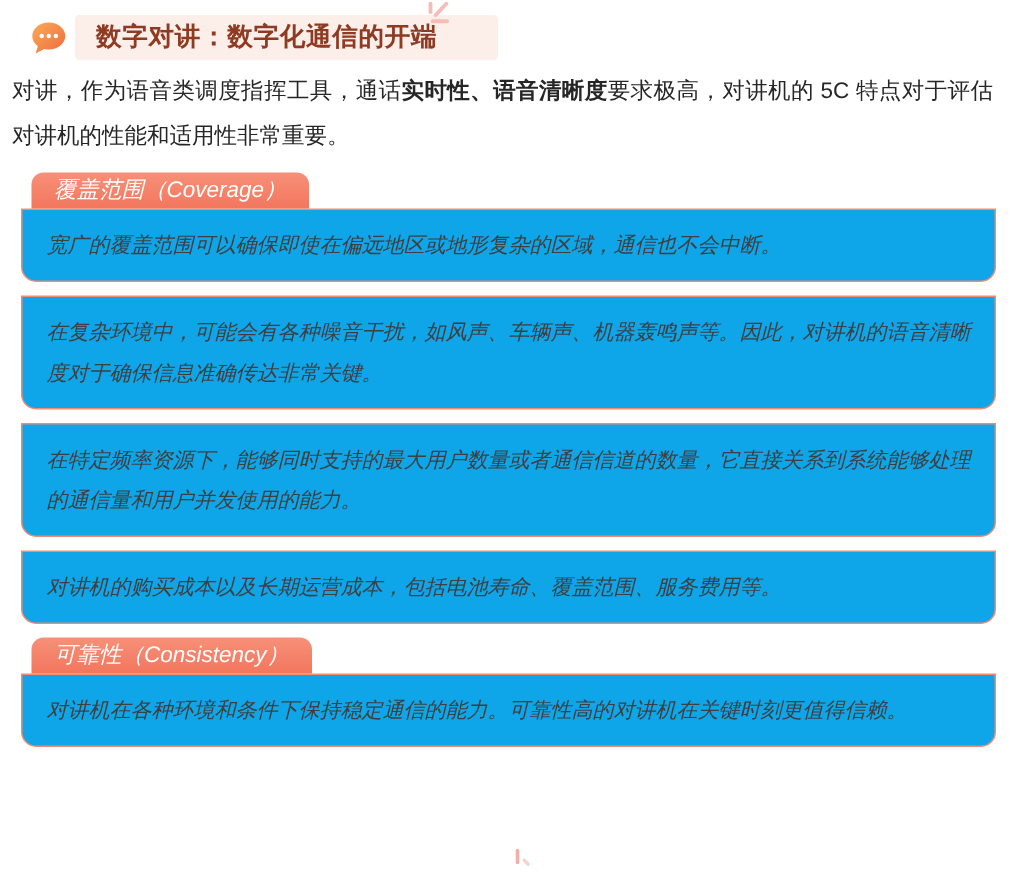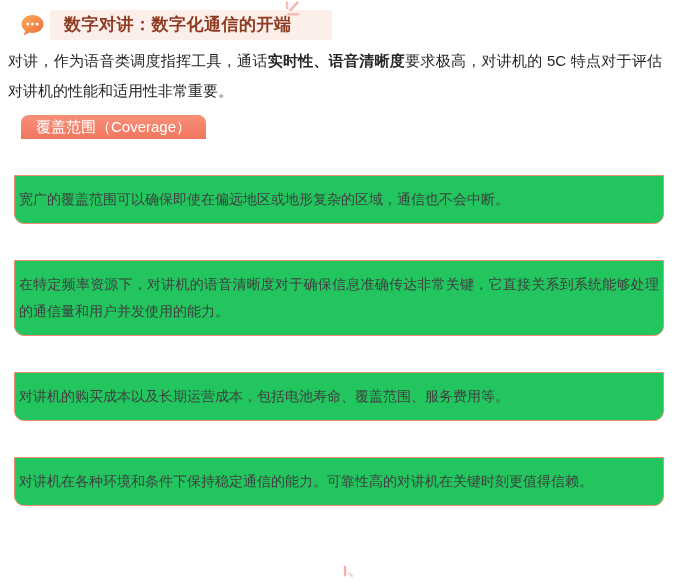--- a/index.html
+++ b/index.html
@@ -32,45 +32,44 @@
   .decor-top { position: absolute; top: 1px; left: 284px; }
   .decor-bottom { position: absolute; top: 565px; left: 339px; }
   .intro {
     margin: 5px 23px 0 8px;
     font-size: 15px;
     line-height: 30px;
     color: #262626;
     text-align: justify;
   }
   .intro b { font-weight: bold; }
-  .section { margin: 9px 21px 0 14px; }
+  .section { margin: 9px 21px 0 14px; font-style: italic; }
   .section:first-of-type { margin-top: 4px; }
   .tab {
     display: inline-block;
     position: relative;
     z-index: 2;
     margin-left: 7px;
     background: linear-gradient(180deg, #F79078 0%, #F3765E 100%);
     color: #ffffff;
     font-size: 15px;
     line-height: 24px;
     padding: 0 15px;
     border-radius: 8px 8px 0 0;
     white-space: nowrap;
   }
   .panel {
     border: 1px solid #F18B72;
     border-radius: 0 0 10px 10px;
-    padding: 10px 4px;
+    padding: 10px 16px;
     font-size: 14px;
     line-height: 27px;
     color: #3F3F3F;
-    background: #22c55e;
+    background: #0ea5e9;
     text-align: justify;
-    margin-top: 36px;
   }
 </style>
 </head>
 <body>
 
 <span class="decor-top">
   <svg width="20" height="16" viewBox="0 0 20 16" fill="none">
     <line x1="3" y1="1.5" x2="3" y2="7" stroke="#F5BCB8" stroke-width="2.6" stroke-linecap="round"></line>
     <line x1="13.5" y1="1.5" x2="6.5" y2="9" stroke="#F5BCB8" stroke-width="2.6" stroke-linecap="round"></line>
     <line x1="4.5" y1="13.2" x2="14" y2="13.2" stroke="#F5BCB8" stroke-width="2.6" stroke-linecap="round"></line>
@@ -96,31 +95,33 @@
 </div>
 
 <p class="intro"><span>对讲，作为语音类调度指挥工具，通话</span><b>实时性、语音清晰度</b><span>要求极高，对讲机的 5C 特点对于评估对讲机的性能和适用性非常重要。</span></p>
 
 <div class="section">
   <div class="tab">覆盖范围（Coverage）</div>
   <div class="panel">宽广的覆盖范围可以确保即使在偏远地区或地形复杂的区域，通信也不会中断。</div>
 </div>
 
 <div class="section">
+  <div class="panel">在复杂环境中，可能会有各种噪音干扰，如风声、车辆声、机器轰鸣声等。因此，对讲机的语音清晰度对于确保信息准确传达非常关键。</div>
 </div>
 
 <div class="section">
-  <div class="panel">在特定频率资源下，对讲机的语音清晰度对于确保信息准确传达非常关键，它直接关系到系统能够处理的通信量和用户并发使用的能力。</div>
+  <div class="panel">在特定频率资源下，能够同时支持的最大用户数量或者通信信道的数量，它直接关系到系统能够处理的通信量和用户并发使用的能力。</div>
 </div>
 
 <div class="section">
   <div class="panel">对讲机的购买成本以及长期运营成本，包括电池寿命、覆盖范围、服务费用等。</div>
 </div>
 
 <div class="section">
+  <div class="tab">可靠性（Consistency）</div>
   <div class="panel">对讲机在各种环境和条件下保持稳定通信的能力。可靠性高的对讲机在关键时刻更值得信赖。</div>
 </div>
 
 <span class="decor-bottom">
   <svg width="18" height="16" viewBox="0 0 18 16" fill="none">
     <line x1="6" y1="2" x2="6" y2="10" stroke="#F2AEAA" stroke-width="2.4" stroke-linecap="round"></line>
     <line x1="10.5" y1="8.5" x2="13" y2="11" stroke="#F8D2CE" stroke-width="2.4" stroke-linecap="round"></line>
   </svg>
 </span>
 

